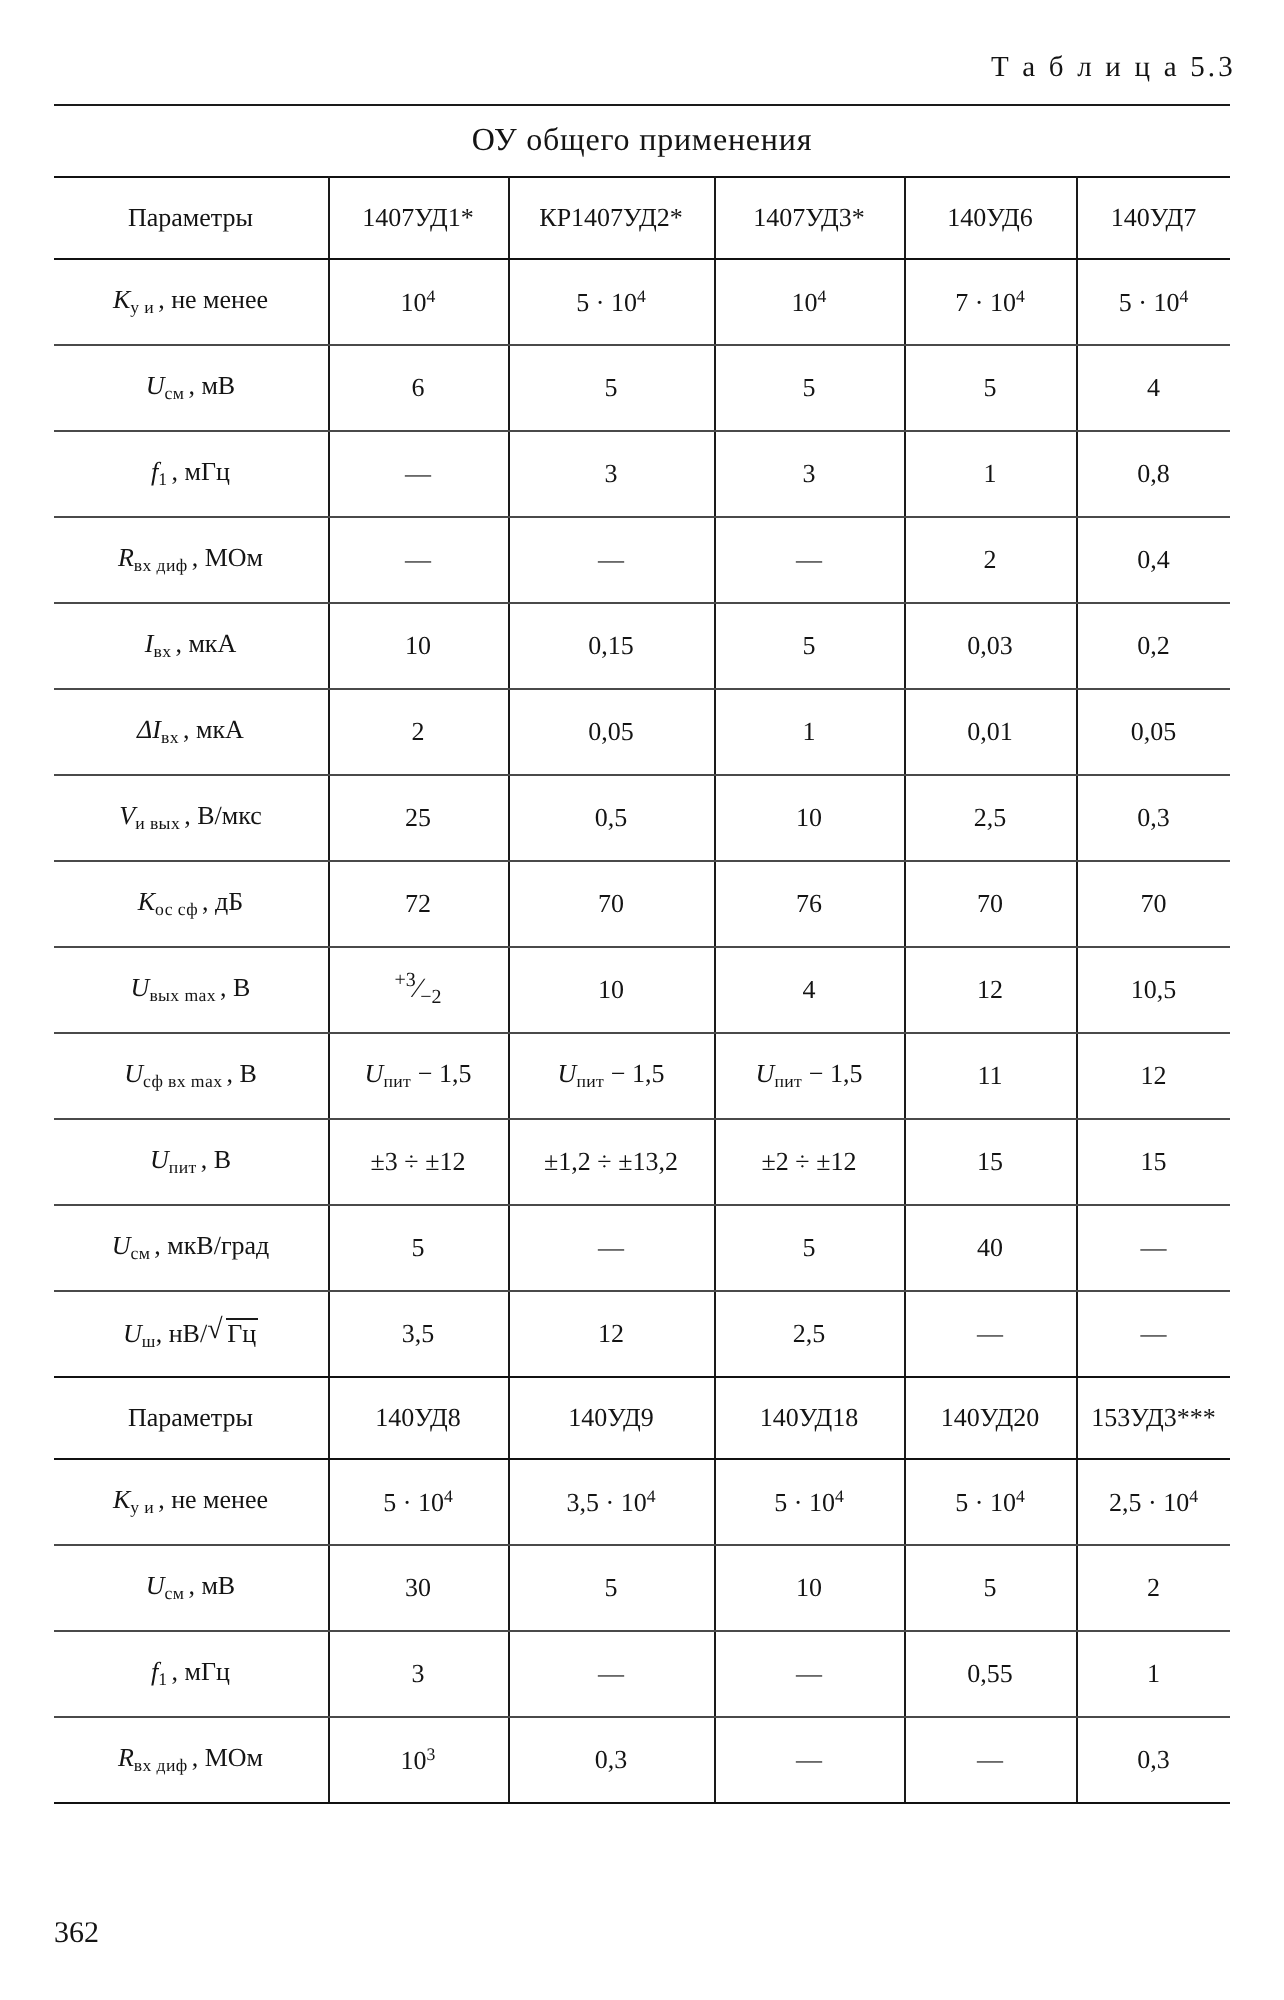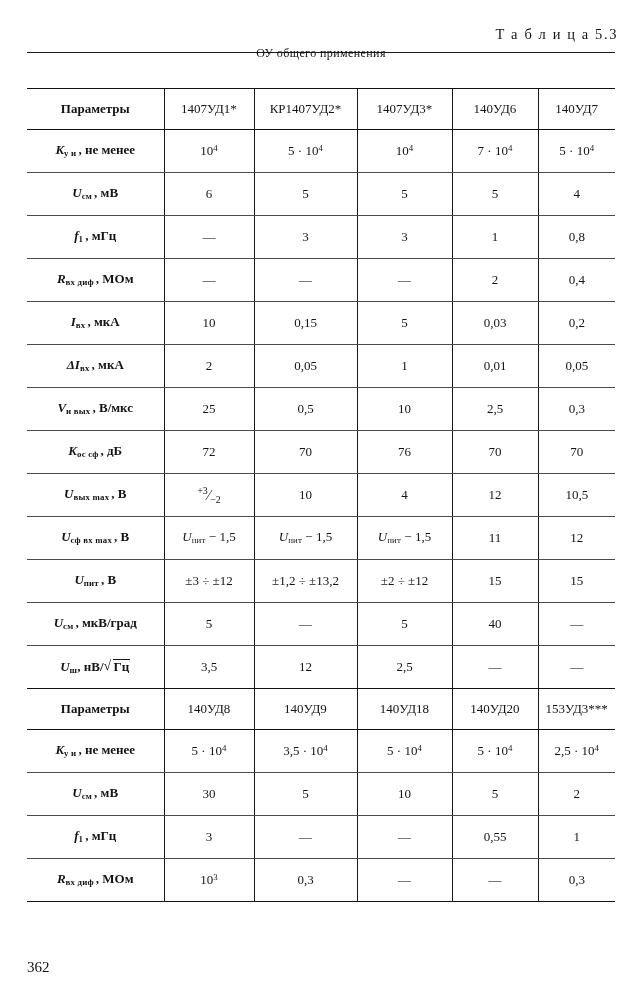--- a/index.html
+++ b/index.html
@@ -39,25 +39,25 @@
     position: absolute;
     top: 52px;
     left: 27px;
     width: 588px;
     height: 0;
     border-top: 1.6px solid #1a1a1a;
   }
 
   .table-title {
     position: absolute;
-    top: 46px;
+    top: 62px;
     left: 0;
     width: 642px;
     text-align: center;
-    font-size: 12px;
+    font-size: 16px;
     letter-spacing: 0.4px;
   }
 
   
   table.grid {
     position: absolute;
     left: 27px;
     top: 88px;
     width: 588px;
     border-collapse: collapse;
@@ -69,21 +69,21 @@
     border-right: 1.1px solid #1a1a1a;
     border-top: 0.9px solid #4a4a4a;
     border-bottom: 0.9px solid #4a4a4a;
     height: 42px;
     padding: 0 4px;
     text-align: center;
     vertical-align: middle;
     line-height: 1.15;
   }
   
-  table.grid td:first-child { border-left: none; font-weight: bold; }
+  table.grid td:first-child { border-left: none; }
   table.grid td:last-child  { border-right: none; }
 
   table.grid tr.hdr td {
     border-top: 1.7px solid #111;
     border-bottom: 1.7px solid #111;
     height: 40px;
   }
   table.grid tr.last-of-block td {
     border-bottom: 1.7px solid #111;
   }

